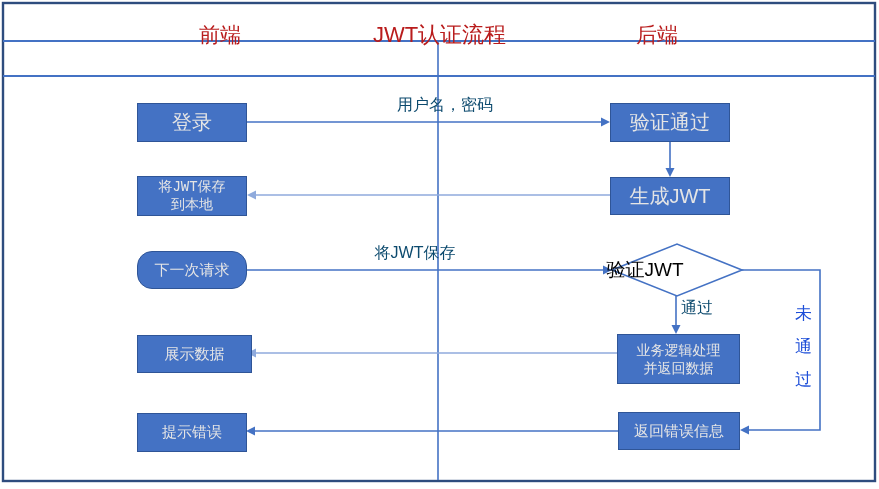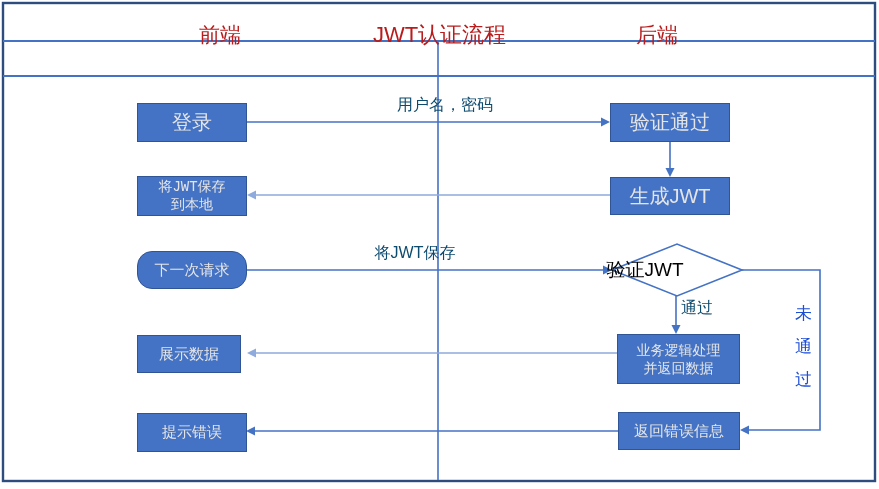--- a/index.html
+++ b/index.html
@@ -97,21 +97,21 @@
   </svg>
 
   <div class="txt center title-text" style="left:0; top:7; width:879px; height:30px;">JWT认证流程</div>
   <div class="txt center lane-text" style="left:2px; top:43; width:436px; height:30px;">前端</div>
   <div class="txt center lane-text" style="left:438px; top:43; width:438px; height:30px;">后端</div>
 
   <div class="node" style="left:137px; top:103px; width:110px; height:39px; font-size:20px;">登录</div>
   <div class="node multiline" style="left:137px; top:176px; width:110px; height:40px; font-size:14px;font-family:Liberation Mono, monospace;">将JWT保存
 到本地</div>
   <div class="node" style="left:137px; top:251px; width:110px; height:38px; font-size:15px;border-radius:15px;">下一次请求</div>
-  <div class="node" style="left:137px; top:335px; width:104px; height:38px; font-size:15px;">展示数据</div>
+  <div class="node" style="left:137px; top:335px; width:115px; height:38px; font-size:15px;">展示数据</div>
   <div class="node" style="left:137px; top:413px; width:110px; height:39px; font-size:15px;">提示错误</div>
 
   <div class="node" style="left:610px; top:103px; width:120px; height:39px; font-size:20px;">验证通过</div>
   <div class="node" style="left:610px; top:177px; width:120px; height:38px; font-size:20px;">生成JWT</div>
   <div class="diamond-label" style="left:580px; top:244px; width:130px; height:52px;">验证JWT</div>
   <div class="node multiline" style="left:617px; top:334px; width:123px; height:50px; font-size:14px;">业务逻辑处理
 并返回数据</div>
   <div class="node" style="left:618px; top:412px; width:122px; height:38px; font-size:15px;">返回错误信息</div>
 
   <div class="edge-label center" style="left:345px; top:93px; width:200px; height:24px;">用户名，密码</div>

